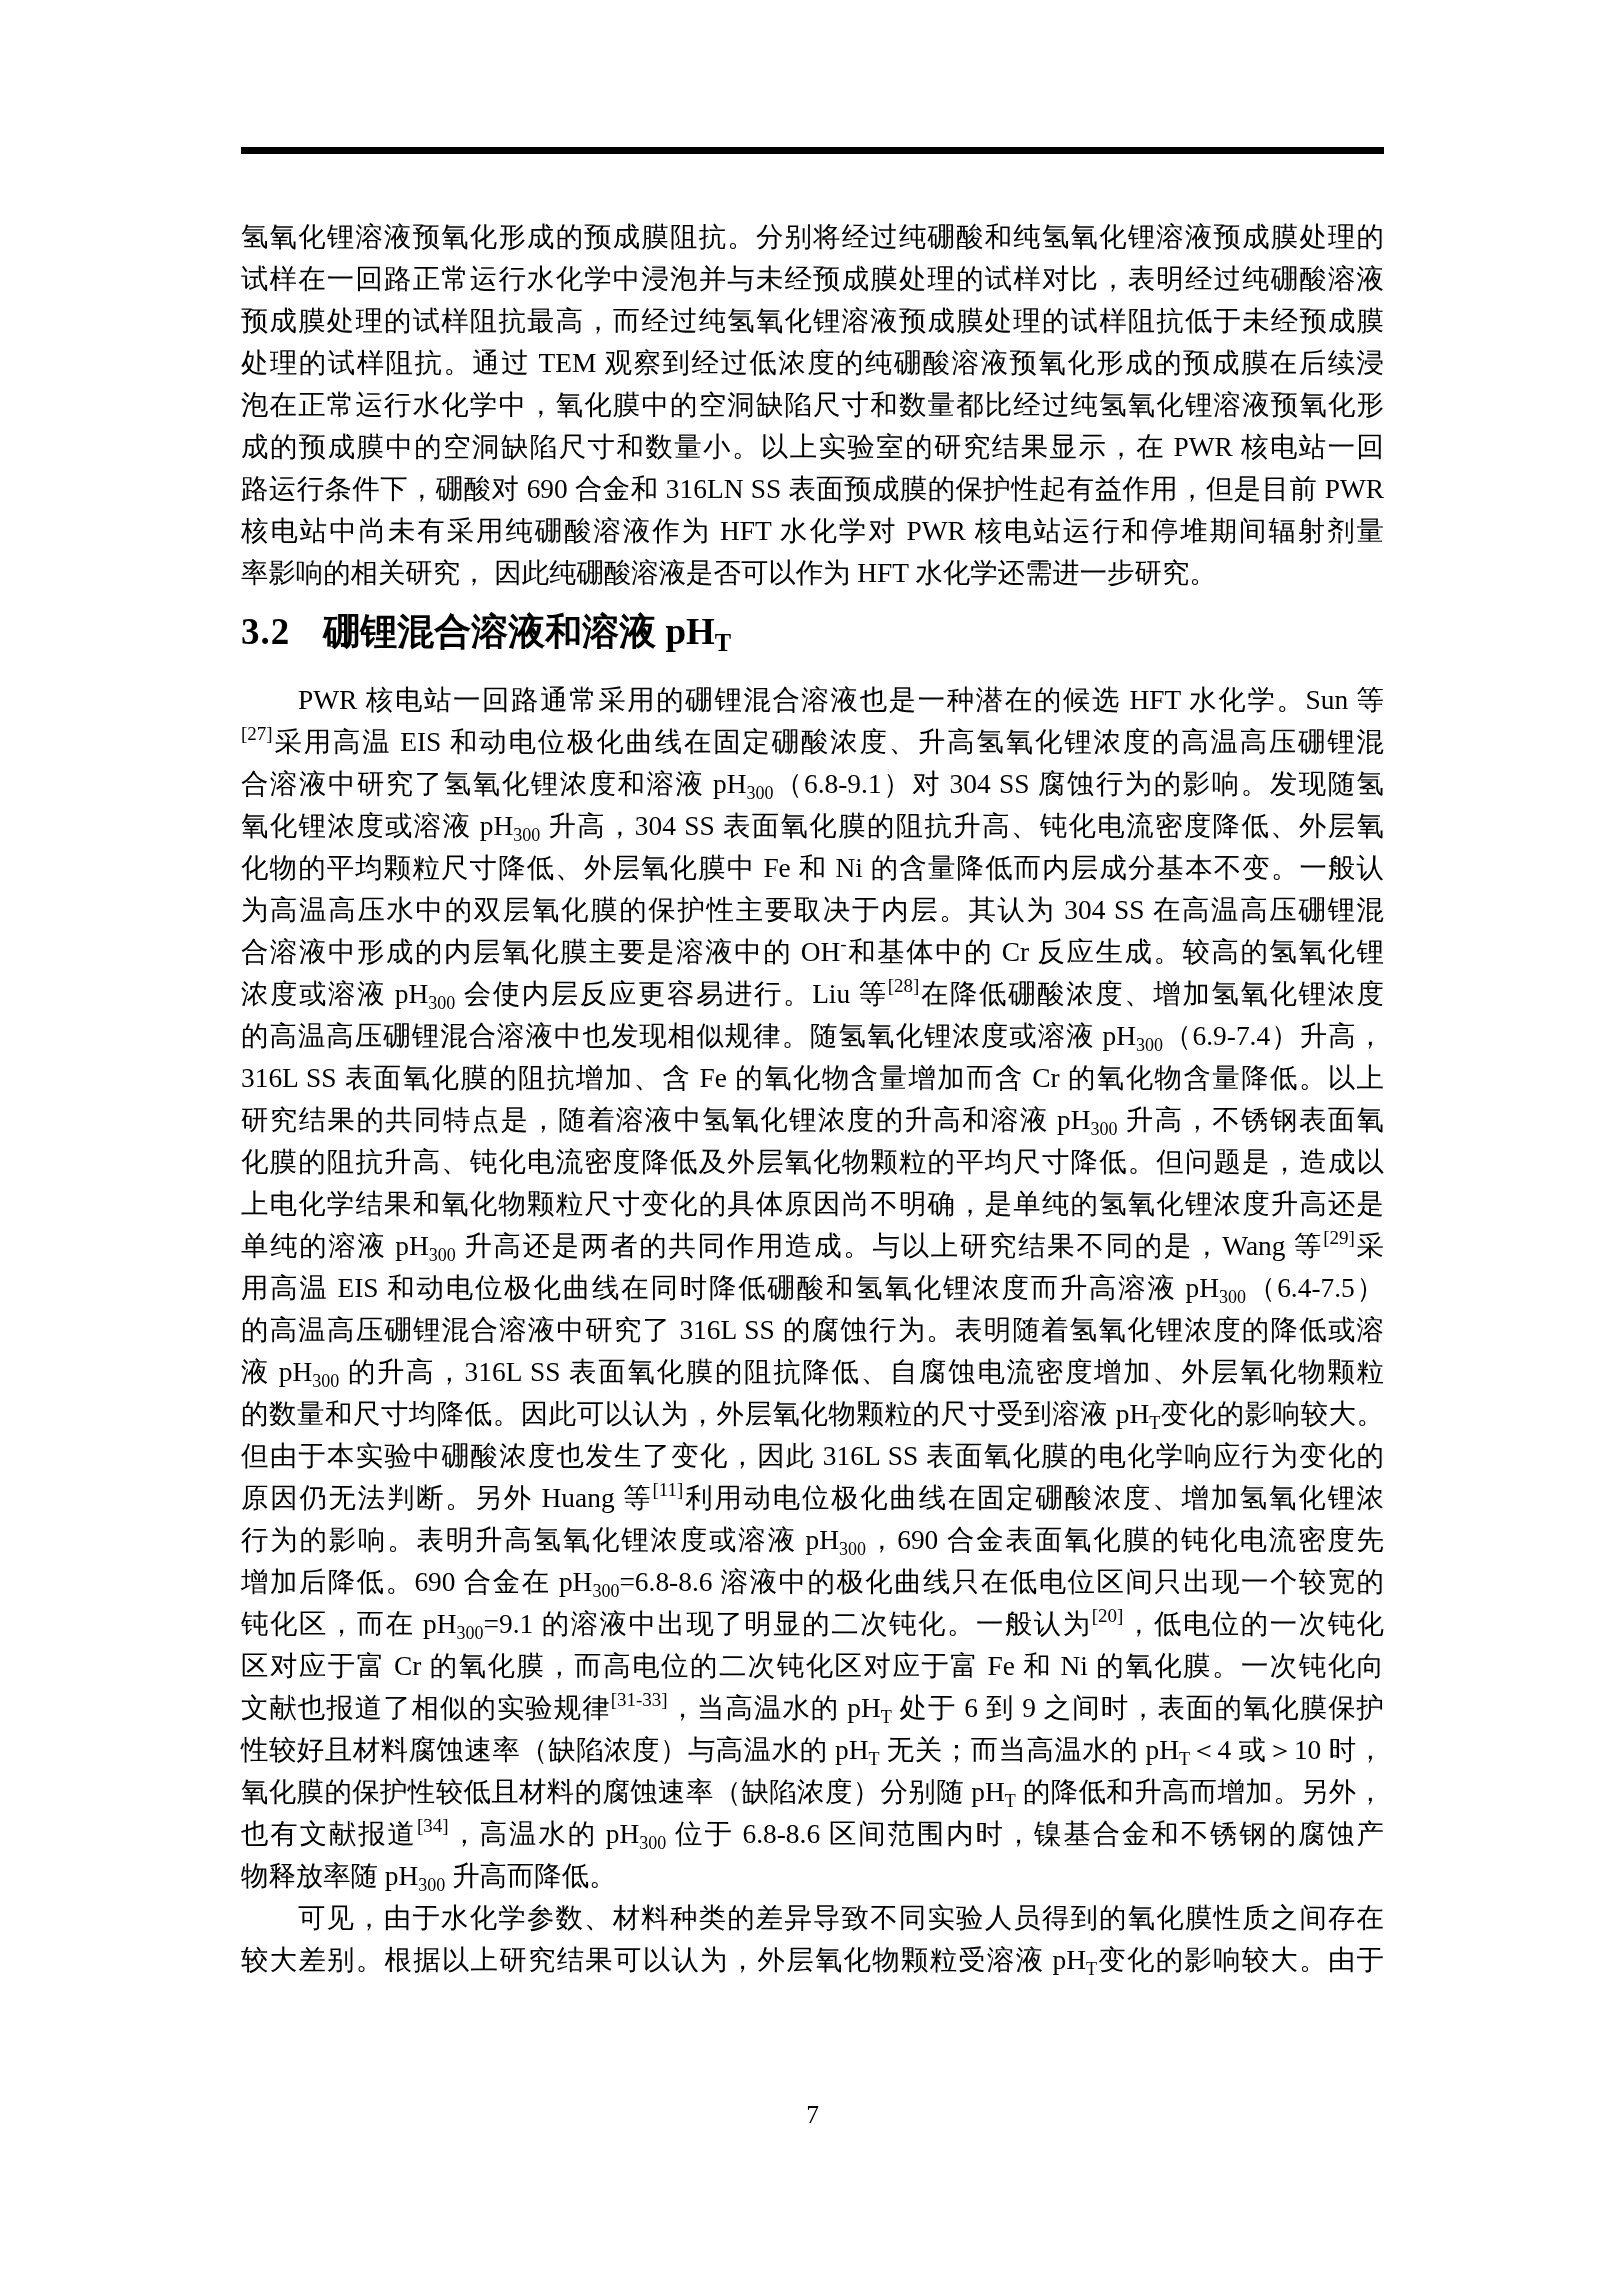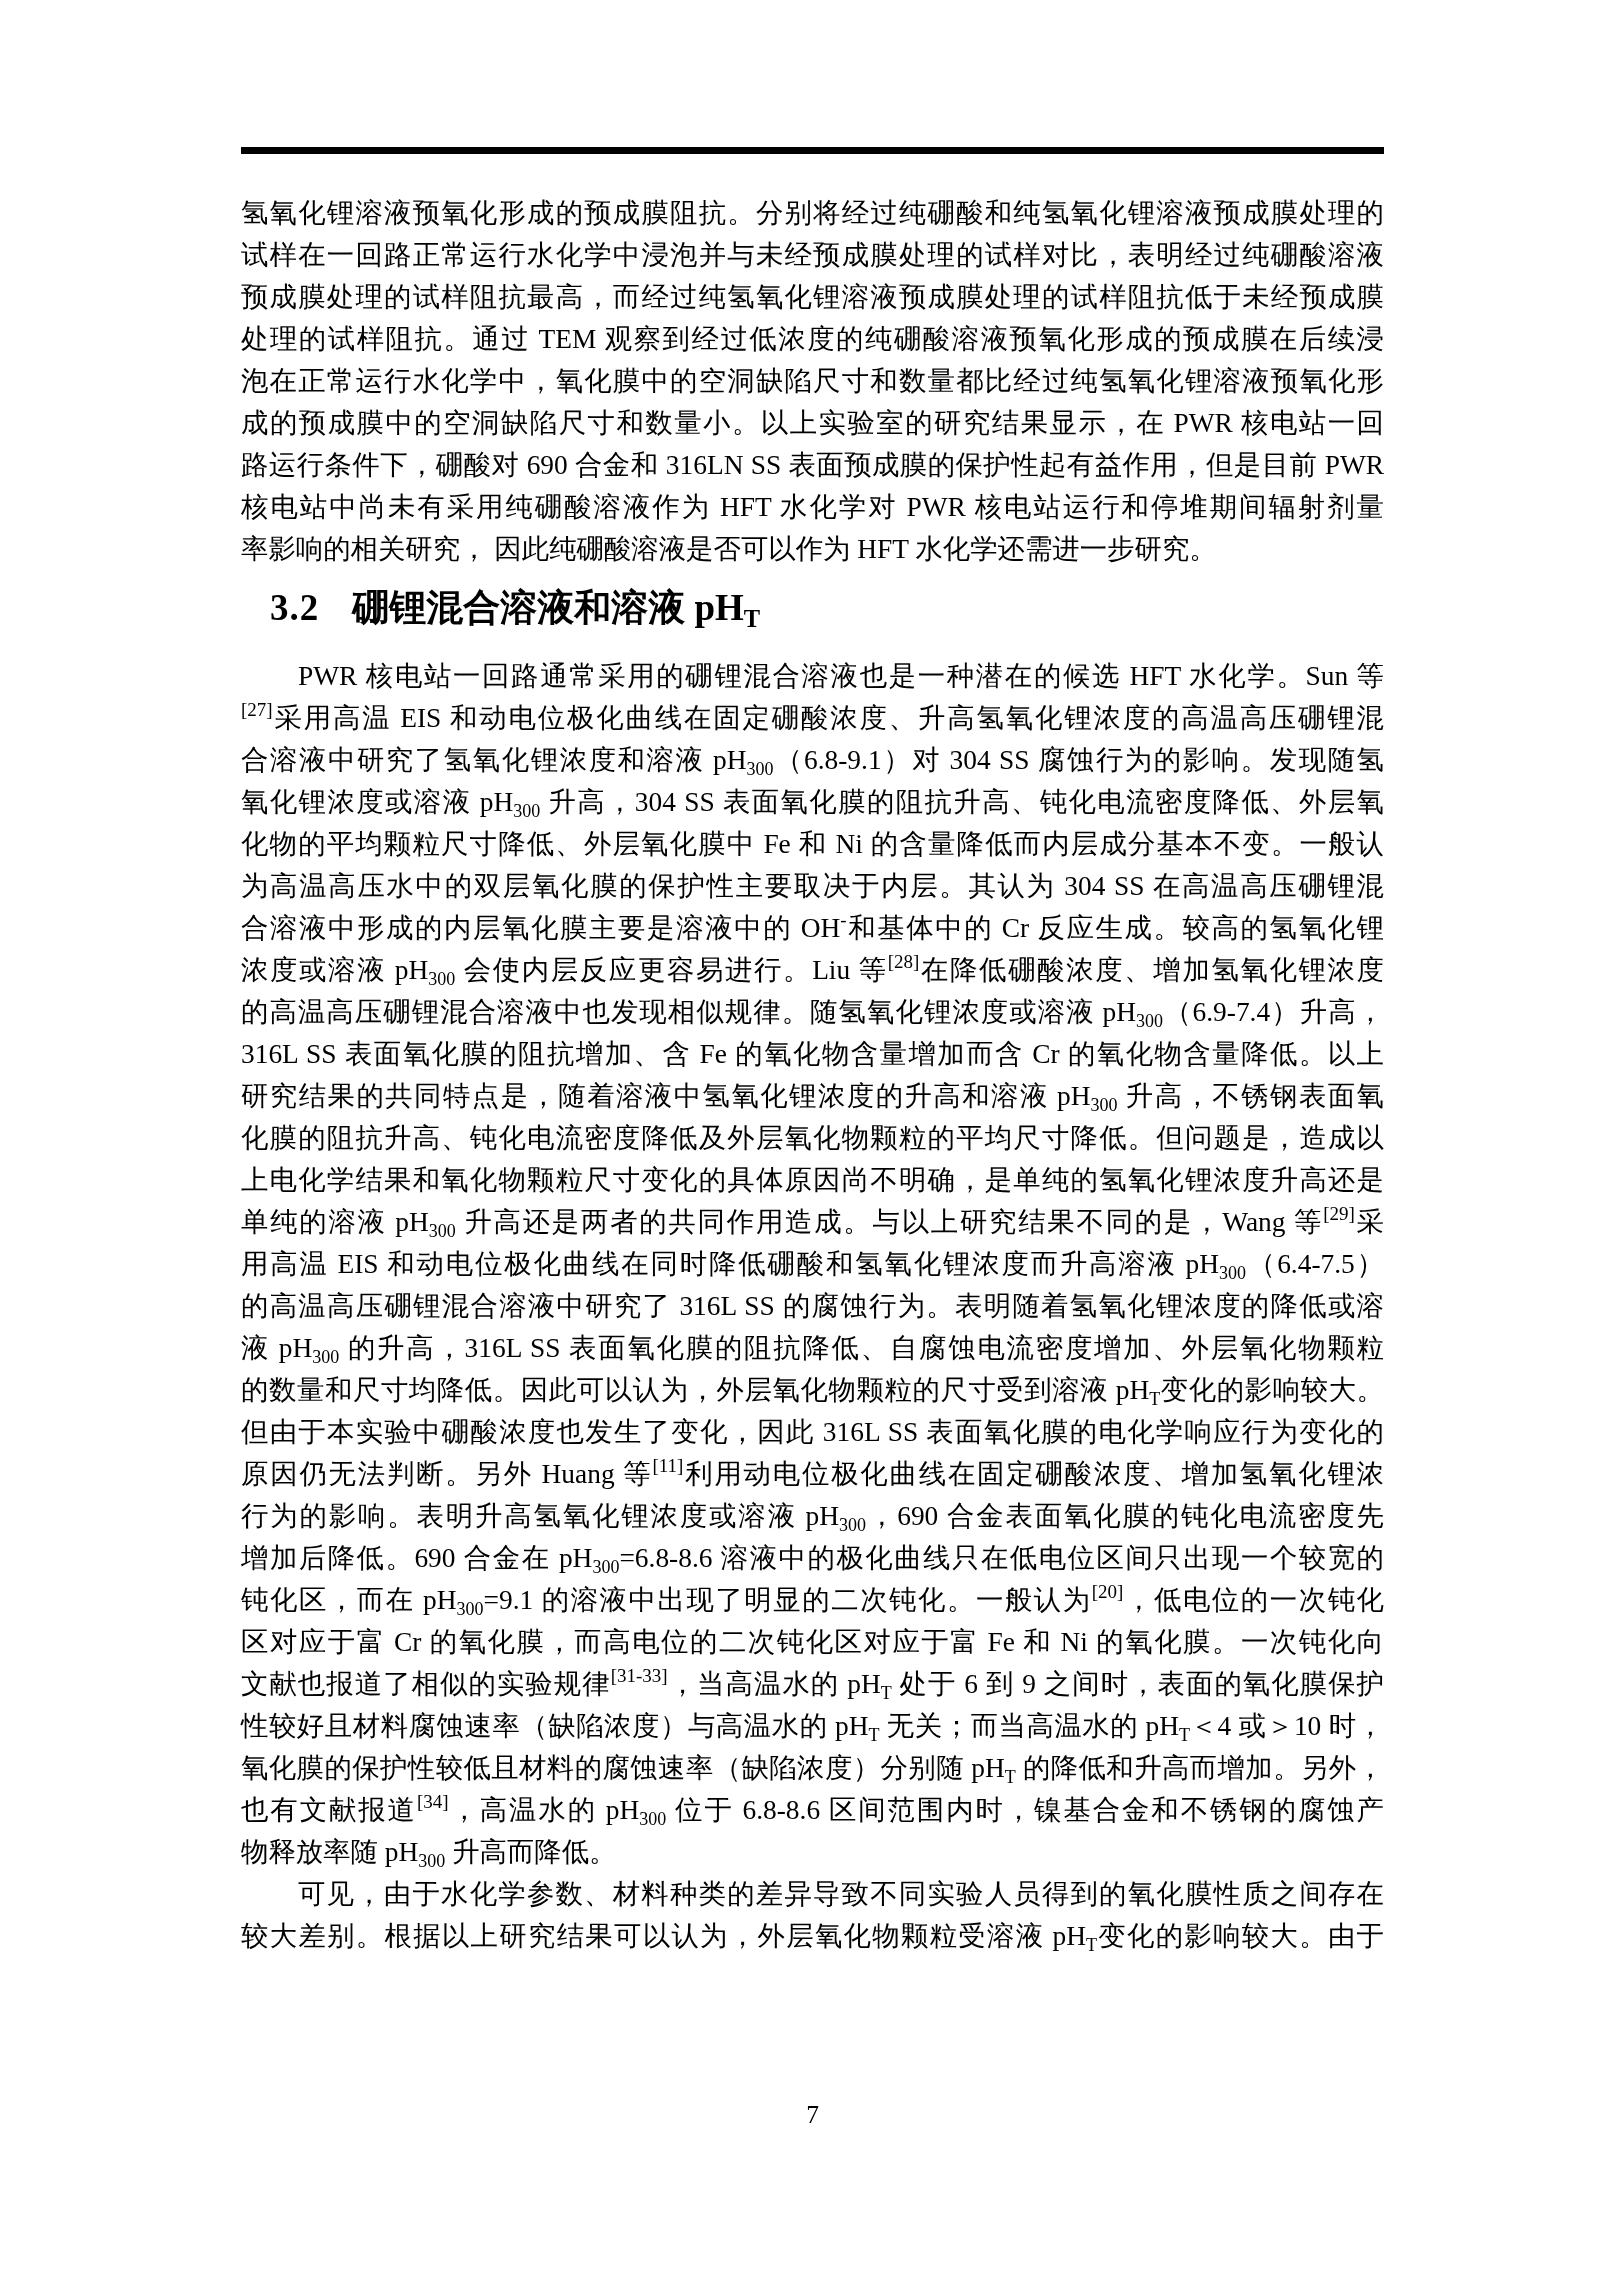--- a/index.html
+++ b/index.html
@@ -16,21 +16,21 @@
     position: absolute;
     left: 241px;
     top: 147px;
     width: 1143px;
     height: 6.9px;
     background: #000000;
   }
   .content {
     position: absolute;
     left: 241px;
-    top: 192px;
+    top: 216px;
     width: 1143px;
     font-size: 27.4px;
     line-height: 42px;
   }
   .para { margin: 0; }
   .line {
     text-align: justify;
     text-align-last: justify;
     white-space: normal;
   }
@@ -46,21 +46,21 @@
     line-height: 0;
     vertical-align: 10.8px;
   }
   .section-heading {
     font-size: 37px;
     font-weight: bold;
     line-height: 51px;
     margin: 11.8px 0 22.5px 0;
     text-align: left;
   }
-  .section-heading .sec-num { margin-right: 33px; letter-spacing: 1px; margin-left: 29px; }
+  .section-heading .sec-num { margin-right: 33px; letter-spacing: 1px; }
   .section-heading sub {
     font-size: 24.5px;
     vertical-align: -6.9px;
     font-weight: bold;
   }
   .page-number {
     position: absolute;
     left: 241px;
     top: 2099px;
     width: 1143px;

